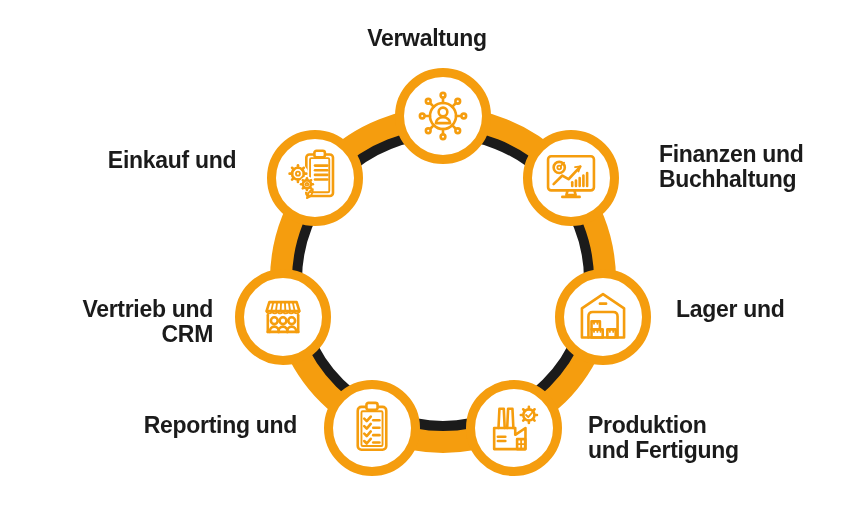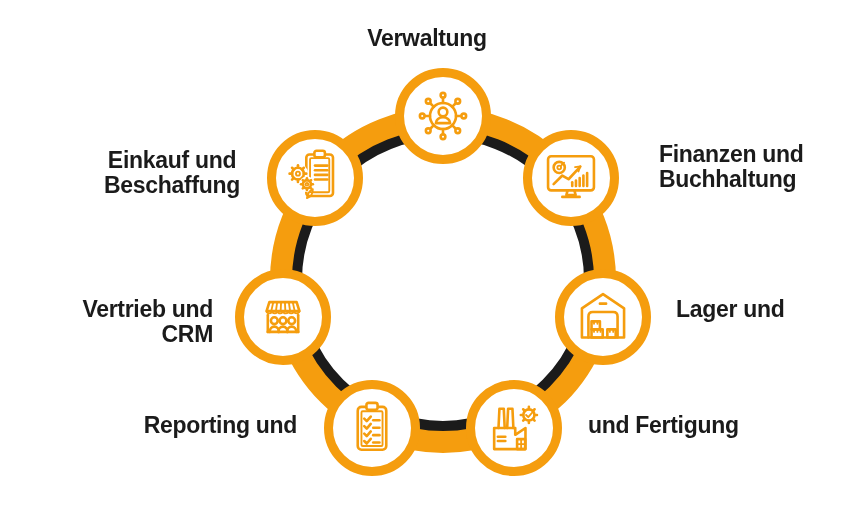--- a/index.html
+++ b/index.html
@@ -229,27 +229,27 @@
 
   </div>
   <div class="label label-finanzen">
     <span>Finanzen und</span>
     <span>Buchhaltung</span>
   </div>
   <div class="label label-lager">
     <span>Lager und</span>
   </div>
   <div class="label label-produktion">
+    <span>Produktion</span>
     <span>und Fertigung</span>
   </div>
   <div class="label label-reporting">
     <span>Reporting und</span>
   </div>
   <div class="label label-vertrieb">
     <span>Vertrieb und</span>
     <span>CRM</span>
   </div>
   <div class="label label-einkauf">
     <span>Einkauf und</span>
-    <span>Beschaffung</span>
   </div>
 
 </div>
 
 </body></html>

